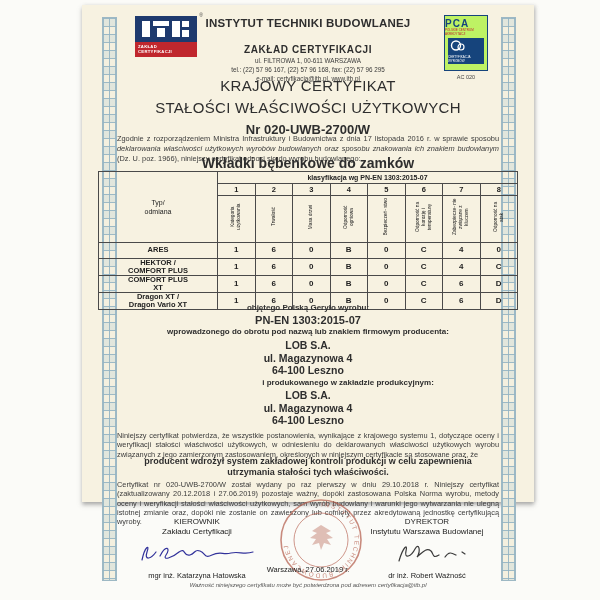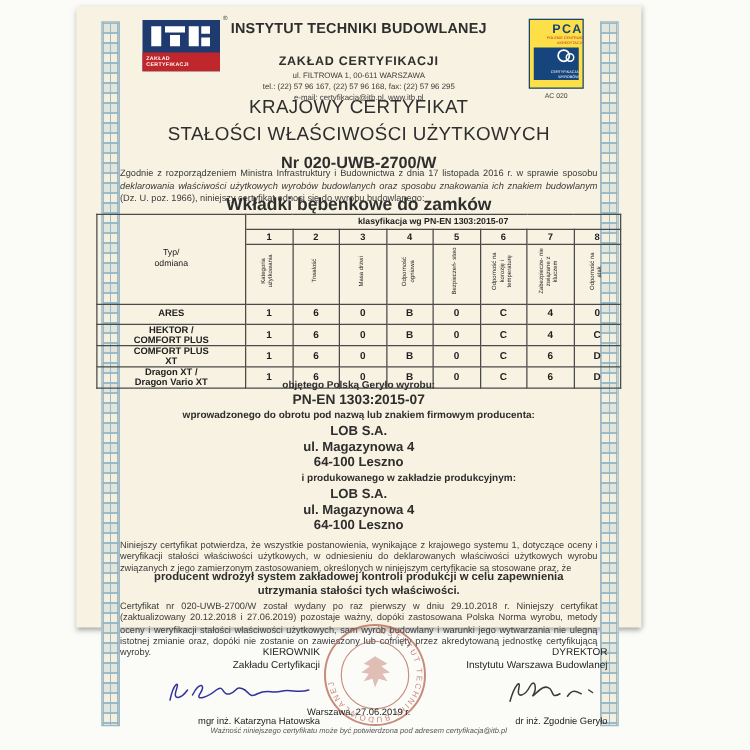--- a/index.html
+++ b/index.html
@@ -1,38 +1,38 @@
 <!DOCTYPE html>
 <html><head>
 <meta charset="utf-8">
 <style>
   html,body{margin:0;padding:0;width:600px;height:600px;background:#fbfbf8;overflow:hidden;
     font-family:"Liberation Sans", sans-serif;color:#2e2e2e;}
   .canvas{position:relative;width:600px;height:600px;}
-  .page{position:absolute;left:61px;top:5px;width:452px;height:497px;background:#f7f2e1;
+  .page{position:absolute;left:82px;top:5px;width:452px;height:497px;background:#f7f2e1;
     box-shadow:0 3px 4px rgba(110,110,110,.5),2px 0 3px rgba(150,150,150,.25);}
   .strip{position:absolute;top:12px;width:13px;height:562px;border:1px solid #9db8c4;background-color:#f4f0df;
     background-image:
       repeating-linear-gradient(to bottom, rgba(148,180,195,.9) 0 1px, transparent 1px 8px),
       repeating-linear-gradient(to right, rgba(148,180,195,.9) 0 1px, transparent 1px 6px),
       repeating-linear-gradient(to bottom, rgba(170,200,212,.25) 0 8px, transparent 8px 16px);}
   .strip.left{left:20px;} .strip.right{left:419px;}
 
   
   .itb-logo{position:absolute;left:53px;top:11px;width:62px;height:41px;background:#1e3a6e;}
   .itb-logo .reg{position:absolute;right:-6px;top:-4px;font-size:5px;color:#444;}
   .itb-band{position:absolute;left:0;bottom:0;width:100%;height:15px;background:#c0272d;
     color:#fff;font-size:4.2px;font-weight:bold;line-height:1.25;padding-top:2px;box-sizing:border-box;text-align:left;}
   .itb-band div{padding-left:3px;letter-spacing:.3px;}
   .hdr-center{position:absolute;left:116px;top:12px;width:220px;text-align:center;}
   .hdr-institute{font-size:11.5px;font-weight:bold;letter-spacing:.2px;}
   .hdr-dept{font-size:10px;font-weight:bold;letter-spacing:.6px;margin-top:15px;}
   .hdr-small{font-size:6.3px;margin-top:2px;color:#3a3a3a;}
-  .pca{position:absolute;left:362px;top:10px;width:44px;height:56px;background:#fde047;
-    border:1px solid #16447c;box-sizing:border-box;text-align:right;}
+  .pca{position:absolute;left:362px;top:10px;width:44px;height:56px;background:#bef264;
+    border:1px solid #16447c;box-sizing:border-box;text-align:left;}
   .pca-acronym{font-size:10px;font-weight:bold;color:#16447c;letter-spacing:1px;margin-top:2px;}
   .pca-sub{font-size:3px;color:#c0272d;line-height:1.2;}
   .pca-box{margin:2px auto 0;width:36px;height:26px;background:#16447c;color:#fff;}
   .pca-cert{font-size:3px;line-height:1.2;color:#fff;}
   .pca-num{position:absolute;left:362px;top:69px;width:44px;text-align:center;font-size:5.5px;color:#444;}
 
   
   .title{position:absolute;left:36px;top:70px;width:380px;text-align:center;}
   .title-l1,.title-l2{font-size:15px;font-weight:normal;letter-spacing:.3px;line-height:1.45;}
   .title-num{font-size:13px;font-weight:bold;margin-top:3px;}
@@ -63,21 +63,21 @@
   
   .c8b{position:absolute;left:36px;width:380px;text-align:center;font-size:8px;font-weight:bold;}
   .normcode{position:absolute;left:36px;top:309px;width:380px;text-align:center;font-size:11px;font-weight:bold;}
   .addr{position:absolute;left:36px;width:380px;text-align:center;font-size:10.5px;font-weight:bold;line-height:12.5px;}
 
   .para{position:absolute;left:35px;width:382px;font-size:7.4px;line-height:1.25;text-align:justify;color:#3b3b3b;}
   .emph{position:absolute;left:48px;top:451px;width:356px;text-align:center;font-size:9px;
     font-weight:bold;line-height:1.2;}
 
   
-  .sig-col{position:absolute;width:160px;text-align:right;}
+  .sig-col{position:absolute;width:160px;text-align:center;}
   .sig-left{left:35px;top:512px;} .sig-right{left:265px;top:512px;}
   .role{font-size:8px;color:#222;}
   .org{font-size:8px;color:#222;margin-top:1px;}
   .sigsvg{margin-top:2px;height:28px;}
   .sig-name{font-size:7.5px;margin-top:1px;color:#222;}
   .stamp{position:absolute;left:196px;top:492px;width:86px;height:86px;opacity:.72;pointer-events:none;}
   .placedate{position:absolute;left:136px;top:560px;width:180px;text-align:center;font-size:7.5px;color:#222;}
   .footer{position:absolute;left:36px;top:577px;width:380px;text-align:center;
     font-size:6px;font-style:italic;color:#555;}
 </style>
@@ -261,20 +261,20 @@
       </svg>
       <div class="sig-name">mgr inż. Katarzyna Hatowska</div>
     </div>
 
     <div class="sig-col sig-right">
       <div class="role">DYREKTOR</div>
       <div class="org">Instytutu Warszawa Budowlanej</div>
       <svg class="sigsvg" width="100" height="28" viewBox="0 0 100 28">
         <path d="M22 23 C26 9 31 5 29 13 C27 21 34 19 38 11 C42 4 44 13 40 19 C45 15 49 9 54 13 C57 16 55 21 62 17 M68 19 C72 13 75 15 79 17 M85 14 l3 2" stroke="#3a3a3a" stroke-width="1.2" fill="none" stroke-linecap="round"></path>
       </svg>
-      <div class="sig-name">dr inż. Zgodnie Geryło</div>
+      <div class="sig-name">dr inż. Robert Ważność</div>
     </div>
 
     <div class="placedate">Warszawa, 27.06.2019 r.</div>
 
     <div class="footer">Ważność niniejszego certyfikatu może być potwierdzona pod adresem certyfikacja@itb.pl</div>
   </div>
 </div>
 
 </body></html>

